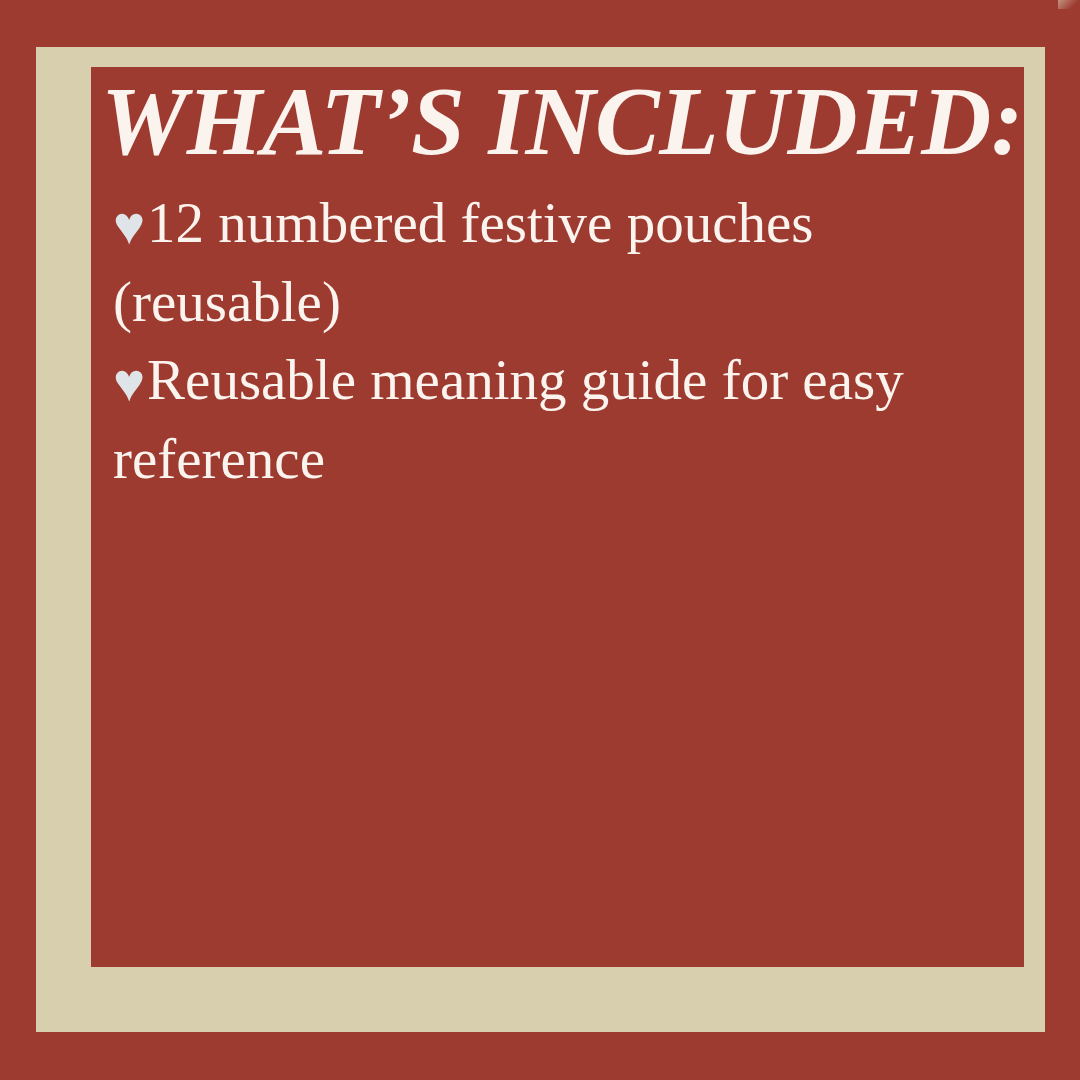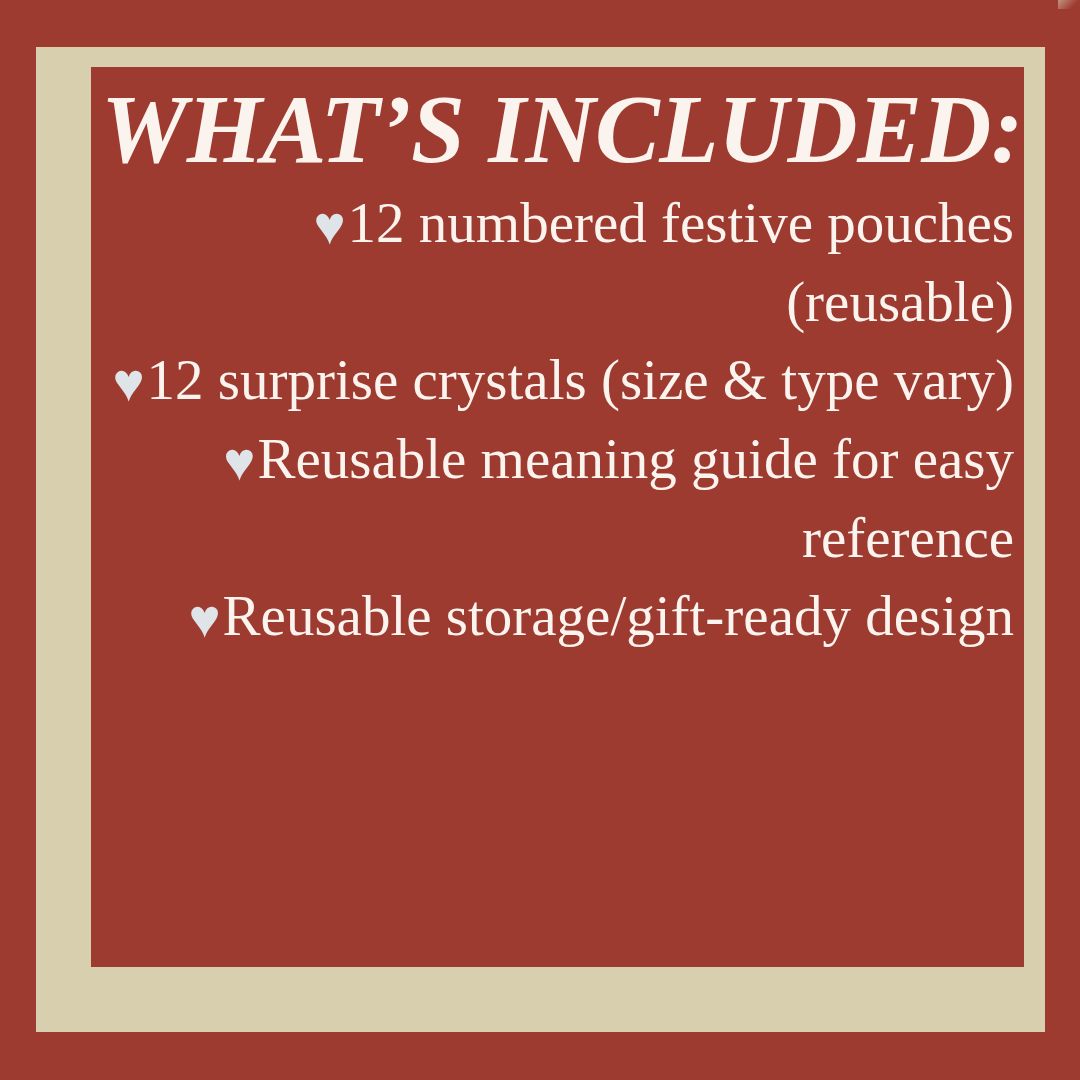--- a/index.html
+++ b/index.html
@@ -36,21 +36,21 @@
     right: 21px;
     bottom: 65px;
     background: #9e3b30;
     box-sizing: border-box;
     overflow: hidden;
   }
 
   #content {
     position: absolute;
     left: 0px;
-    top: 8px;
+    top: 0px;
     width: 100%;
     height: 100%;
     box-sizing: border-box;
     padding: 6px 6px 8px 10px;
   }
 
   #title {
     font-style: italic;
     font-weight: bold;
     font-size: 97px;
@@ -59,23 +59,22 @@
     letter-spacing: -0.5px;
     white-space: nowrap;
     margin: 0;
     padding: 0;
     transform: scaleX(1.0);
     transform-origin: left top;
   }
 
   #list {
     list-style: none;
-    margin: 4px;
+    margin: 12px;
     padding: 0;
-    text-align: right;
   }
 
   .item {
     color: #faf3ee;
     font-size: 57px;
     line-height: 1.38;
     font-weight: normal;
     margin: 0;
     padding: 0;
     text-indent: 0;
@@ -123,31 +122,25 @@
       <div id="content">
 
         <h1 id="title">WHAT’S INCLUDED:</h1>
 
         <ul id="list">
 
           <li class="item">
             <span class="heart">♥</span><span class="item-text">12 numbered festive pouches (reusable)</span>
           </li>
 
-          <li class="item">
-            <span class="heart lead-sp">♥</span><span class="item-text">12 surprise crystals (size &amp; type vary)</span>
-          </li>
 
           <li class="item">
             <span class="heart lead-sp">♥</span><span class="item-text">Reusable meaning guide for easy reference</span>
           </li>
 
 
-          <li class="item">
-            <span class="heart lead-sp">♥</span><span class="item-text">Reusable storage/gift-ready design</span>
-          </li>
 
         </ul>
 
       </div>
     </div>
   </div>
 </div>
 
 </body></html>

